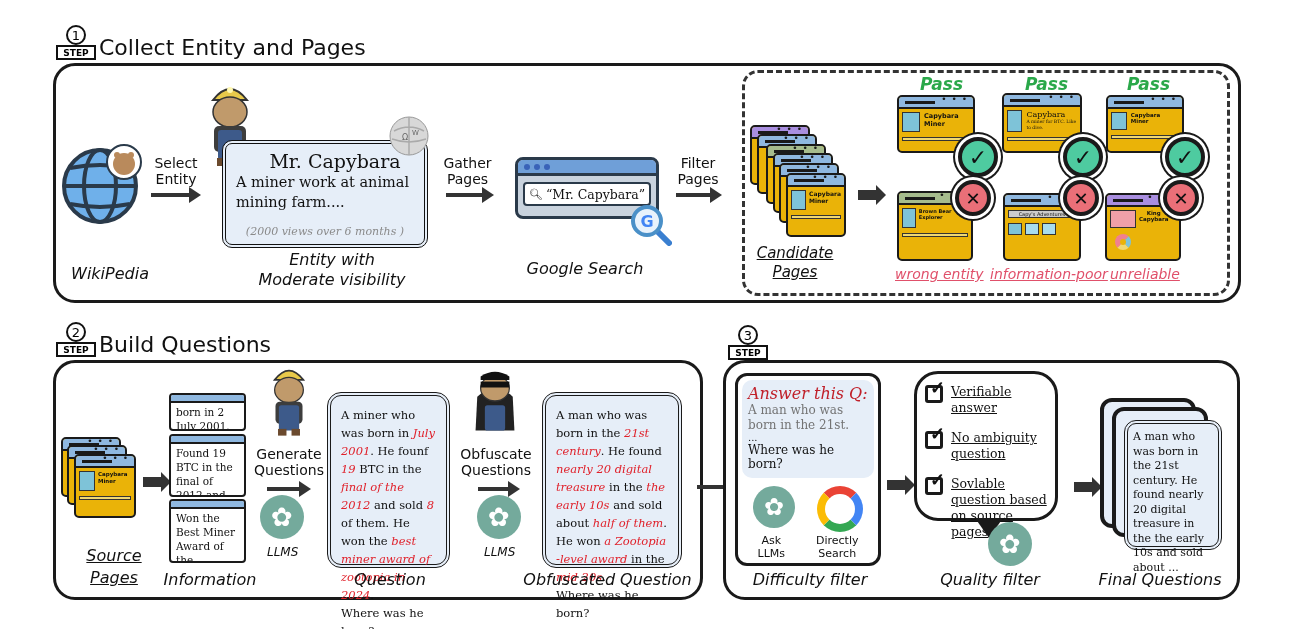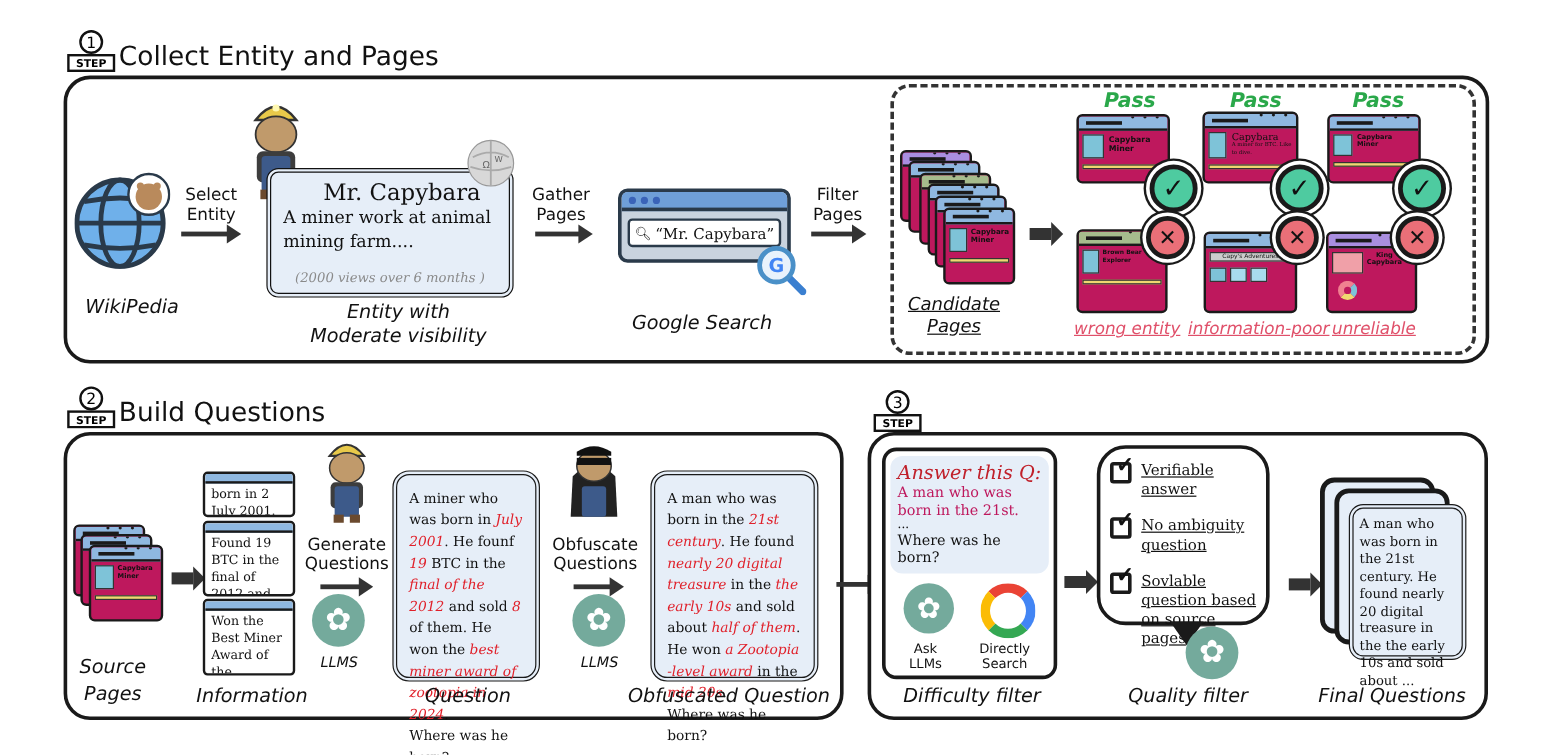--- a/index.html
+++ b/index.html
@@ -9,21 +9,21 @@
   .serif { font-family: "DejaVu Serif", serif; }
   .step-title { font-size: 22px; color: #111; }
   .step-badge { width: 42px; height: 36px; }
   .panel { border: 3px solid #1a1a1a; border-radius: 22px; background: #fff; }
   .label-ital { font-style: italic; font-size: 16px; text-align: center; color: #111; }
   .small-label { font-size: 14px; text-align: center; line-height: 16px; }
   .arrow { height: 4px; background: #333; }
   .arrow::after { content: ""; position: absolute; right: -10px; top: -6px; border-left: 12px solid #333; border-top: 8px solid transparent; border-bottom: 8px solid transparent; }
   .fat-arrow { width: 18px; height: 10px; background: #333; }
   .fat-arrow::after { content: ""; position: absolute; right: -10px; top: -5px; border-left: 10px solid #333; border-top: 10px solid transparent; border-bottom: 10px solid transparent; }
-  .browser { border: 2.5px solid #1a1a1a; border-radius: 5px; background: #be185d; overflow: hidden; }
+  .browser { border: 2.5px solid #1a1a1a; border-radius: 5px; background: #eab308; overflow: hidden; }
   .browser .bar { height: 12px; background: #8fb8e0; border-bottom: 2px solid #1a1a1a; position: relative; }
   .browser .bar.green { background: #a6bc8d; }
   .browser .bar.purple { background: #a98ee0; }
   .browser .bar::before { content: ""; position: absolute; left: 6px; top: 4px; width: 30px; height: 3px; background: #1a1a1a; }
   .browser .bar::after { content: "• • •"; position: absolute; right: 5px; top: -3px; font-size: 9px; color: #1a1a1a; letter-spacing: 1px; }
   .qbox { border: 4px double #1a1a1a; border-radius: 14px; background: #e6eef8; font-family: "DejaVu Serif", serif; font-size: 11.5px; line-height: 18px; padding: 10px 10px; }
   .red { color: #e0202a; font-style: italic; }
   .info-card { border: 2.5px solid #1a1a1a; border-radius: 4px; background: #fff; font-family: "DejaVu Serif", serif; font-size: 10.5px; line-height: 14px; overflow: hidden; }
   .info-card .bar { height: 8px; background: #8fb8e0; border-bottom: 2px solid #1a1a1a; }
   .info-card .txt { padding: 2px 5px; }
@@ -57,21 +57,21 @@
   <circle cx="38" cy="46" r="36" fill="#6fb0ea" stroke="#2a3a4a" stroke-width="4"></circle>
   <ellipse cx="38" cy="46" rx="16" ry="36" fill="none" stroke="#2a3a4a" stroke-width="4"></ellipse>
   <line x1="2" y1="46" x2="74" y2="46" stroke="#2a3a4a" stroke-width="4"></line>
   <path d="M8 28 Q38 22 68 28" fill="none" stroke="#2a3a4a" stroke-width="4"></path>
   <path d="M8 64 Q38 70 68 64" fill="none" stroke="#2a3a4a" stroke-width="4"></path>
   <circle cx="62" cy="22" r="17" fill="#fff" stroke="#2a3a4a" stroke-width="2"></circle>
   <circle cx="62" cy="24" r="11" fill="#b98a5c"></circle>
   <circle cx="55" cy="15" r="3" fill="#b98a5c"></circle>
     <circle cx="69" cy="15" r="3" fill="#b98a5c"></circle>
 </svg>
-<div class="abs label-ital" style="left:65px;top:246px;width:90px;text-align:center;">WikiPedia</div>
+<div class="abs label-ital" style="left:65px;top:264px;width:90px;text-align:center;">WikiPedia</div>
 
 <div class="abs small-label" style="left:148px;top:155px;width:56px;white-space:pre-line;">Select
 Entity</div>
 <div class="abs arrow" style="left:151px;top:193px;width:40px;"></div>
 
 <svg class="bear" style="left:205px;top:80px;" width="50" height="90" viewBox="0 0 50 90">
   <path d="M8 20 Q25 -2 42 20 Z" fill="#e8c94a" stroke="#333" stroke-width="2"></path>
   <circle cx="25" cy="10" r="3" fill="#fff8b0"></circle>
   <ellipse cx="25" cy="32" rx="17" ry="15" fill="#c09a6b" stroke="#333" stroke-width="1.5"></ellipse>
   <rect x="9" y="46" width="32" height="26" rx="5" fill="#3d3d3d"></rect>
@@ -243,21 +243,21 @@
   </div>
 <div class="abs browser" style="left:74px;top:454px;width:62px;height:64px;">
   <div class="bar"></div>
   <div style="display:flex;padding:3px;gap:3px;">
     <div style="width:16px;height:20px;background:#7ec3d8;border:1px solid #333;"></div>
     <div style="font-size:5.5px;font-weight:bold;white-space:pre-line;line-height:7px;">Capybara
 Miner</div>
   </div>
   <div style="margin:2px 3px;height:4px;background:#f0d870;border:1px solid #333;"></div>
 </div>
-<div class="abs label-ital" style="left:54px;top:545px;width:80px;white-space:pre-line;line-height:22px;">Source
+<div class="abs label-ital" style="left:74px;top:545px;width:80px;white-space:pre-line;line-height:22px;text-decoration:underline;">Source
 Pages</div>
 <div class="abs fat-arrow" style="left:143px;top:477px;"></div>
 
 <div class="abs info-card" style="left:169px;top:393px;width:77px;height:38px;">
   <div class="bar"></div>
     <div class="txt">born in 2 July 2001.</div>
 </div>
 <div class="abs info-card" style="left:169px;top:434px;width:77px;height:63px;">
   <div class="bar"></div>
     <div class="txt">Found 19 BTC in the final of 2012 and sold 8 of them.</div>
@@ -316,21 +316,21 @@
     <rect x="2" y="22" width="38" height="13" fill="#fff" stroke="#111" stroke-width="2"></rect>
     <text x="21" y="32" text-anchor="middle" font-size="9" font-weight="bold" font-family="DejaVu Sans, sans-serif">STEP</text>
   </svg>
 </div>
 
 <div class="abs panel" style="left:723px;top:360px;width:517px;height:240px;"></div>
 
 <div class="abs" style="left:735px;top:373px;width:146px;height:193px;border:3px solid #1a1a1a;border-radius:12px;background:#fff;padding:4px;">
   <div style="background:#e6eef8;border-radius:10px;padding:4px 6px;height:98px;">
     <div class="serif ital" style="color:#c0202a;font-size:16px;">Answer this Q:</div>
-    <div class="serif" style="font-size:12px;line-height:15px;color:#be185d;">A man who was born in the 21st.</div>
+    <div class="serif" style="font-size:12px;line-height:15px;color:#737373;">A man who was born in the 21st.</div>
     <div class="serif" style="font-size:10px;line-height:10px;">...</div>
     <div class="serif" style="font-size:12px;">Where was he born?</div>
   </div>
   <div style="display:flex;justify-content:space-around;margin-top:8px;">
     <div class="gpt" style="width:42px;height:42px;font-size:24px;">✿</div>
     <div style="width:46px;height:46px;border-radius:50%;border:8px solid #4285f4;border-top-color:#ea4335;border-left-color:#fbbc05;border-bottom-color:#34a853;background:#fff;"></div>
   </div>
   <div style="display:flex;justify-content:space-around;margin-top:2px;">
     <div class="small-label" style="font-size:11px;line-height:13px;white-space:pre-line;">Ask
 LLMs</div>

